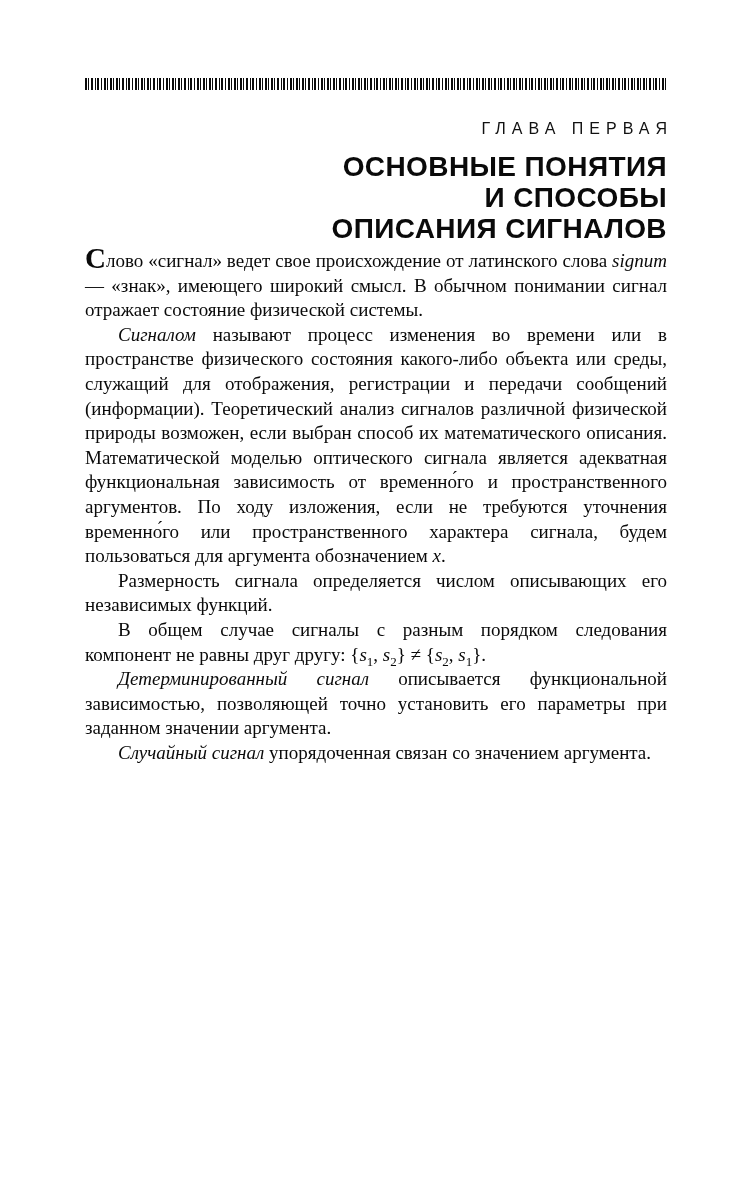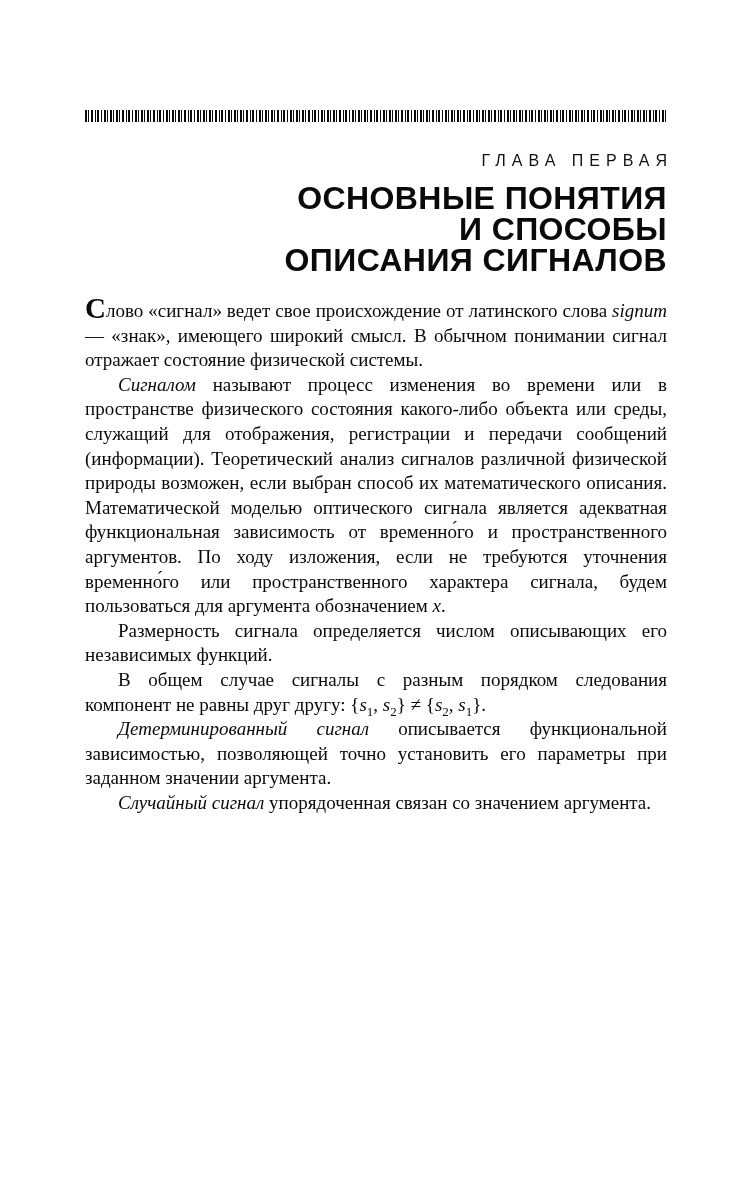--- a/index.html
+++ b/index.html
@@ -11,21 +11,21 @@
     width: 755px;
     height: 1180px;
     color: #000;
     font-family: "Liberation Serif", serif;
     overflow: hidden;
   }
   .page {
     position: relative;
     width: 582px;
     margin-left: 85px;
-    padding-top: 110px;
+    padding-top: 78px;
   }
   .deco-rule {
     height: 12px;
     width: 100%;
     background: repeating-linear-gradient(90deg,
       #0a0a0a 0px, #0a0a0a 2px,
       #ffffff 2px, #ffffff 3.4px,
       #0a0a0a 3.4px, #0a0a0a 4.4px,
       #ffffff 4.4px, #ffffff 6.2px);
   }
@@ -36,39 +36,39 @@
     font-size: 16px;
     letter-spacing: 6px;
     margin-right: -6px; 
     color: #111;
   }
   .chapter-title {
     margin-top: 13px;
     text-align: right;
     font-family: "Liberation Sans", sans-serif;
     font-weight: bold;
-    font-size: 32px;
+    font-size: 28px;
     line-height: 31px;
     letter-spacing: 0.4px;
     color: #0a0a0a;
   }
   .section-heading {
     margin-top: 108px;
     margin-left: 30px;
     font-family: "Liberation Sans", sans-serif;
     font-weight: bold;
     font-size: 19px;
     line-height: 23px;
     color: #0a0a0a;
   }
   .section-heading .line2 {
     padding-left: 41px;
   }
   .body-text {
-    margin-top: 18px;
+    margin-top: 0;
     font-size: 19px;
     line-height: 24.6px;
     text-align: justify;
     color: #0a0a0a;
   }
   .body-text p {
     margin: 0;
   }
   .body-text p.indent {
     text-indent: 33px;

